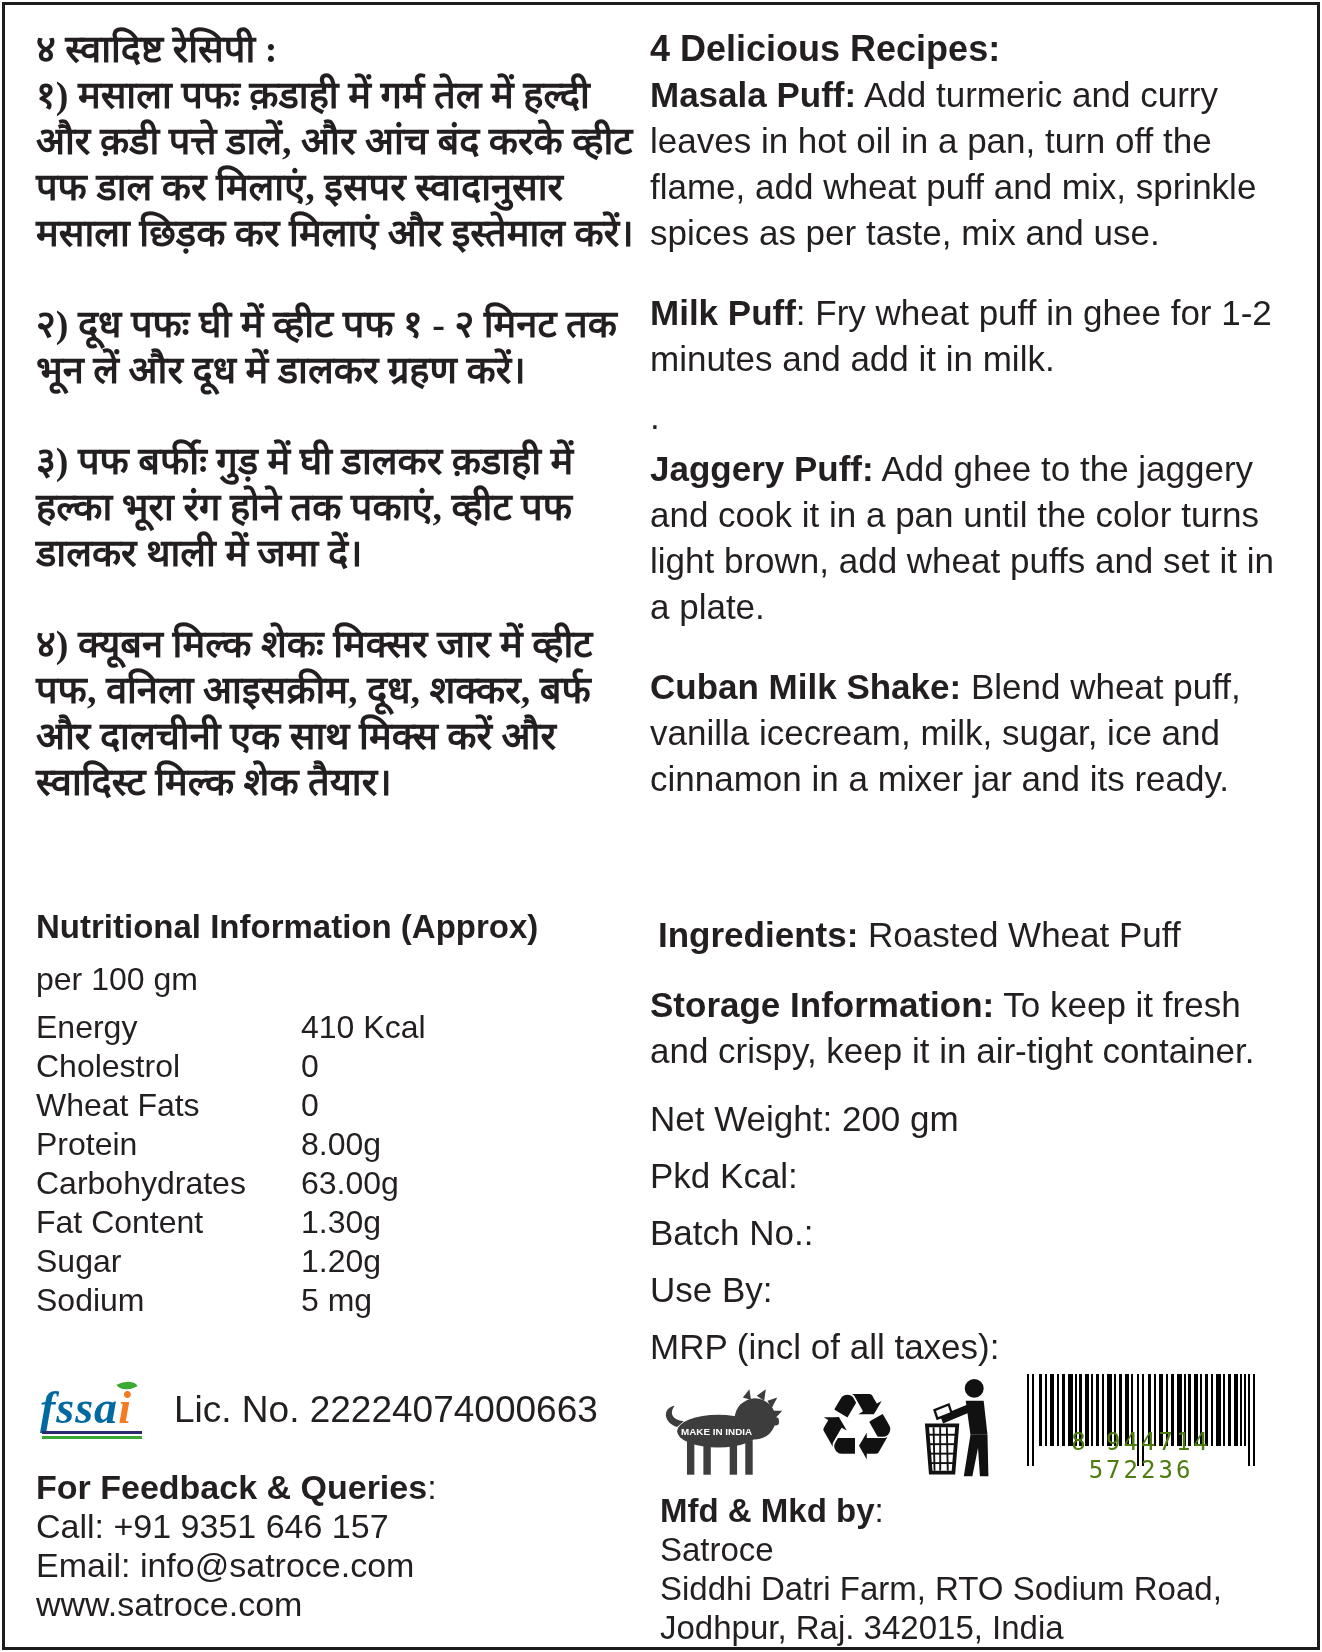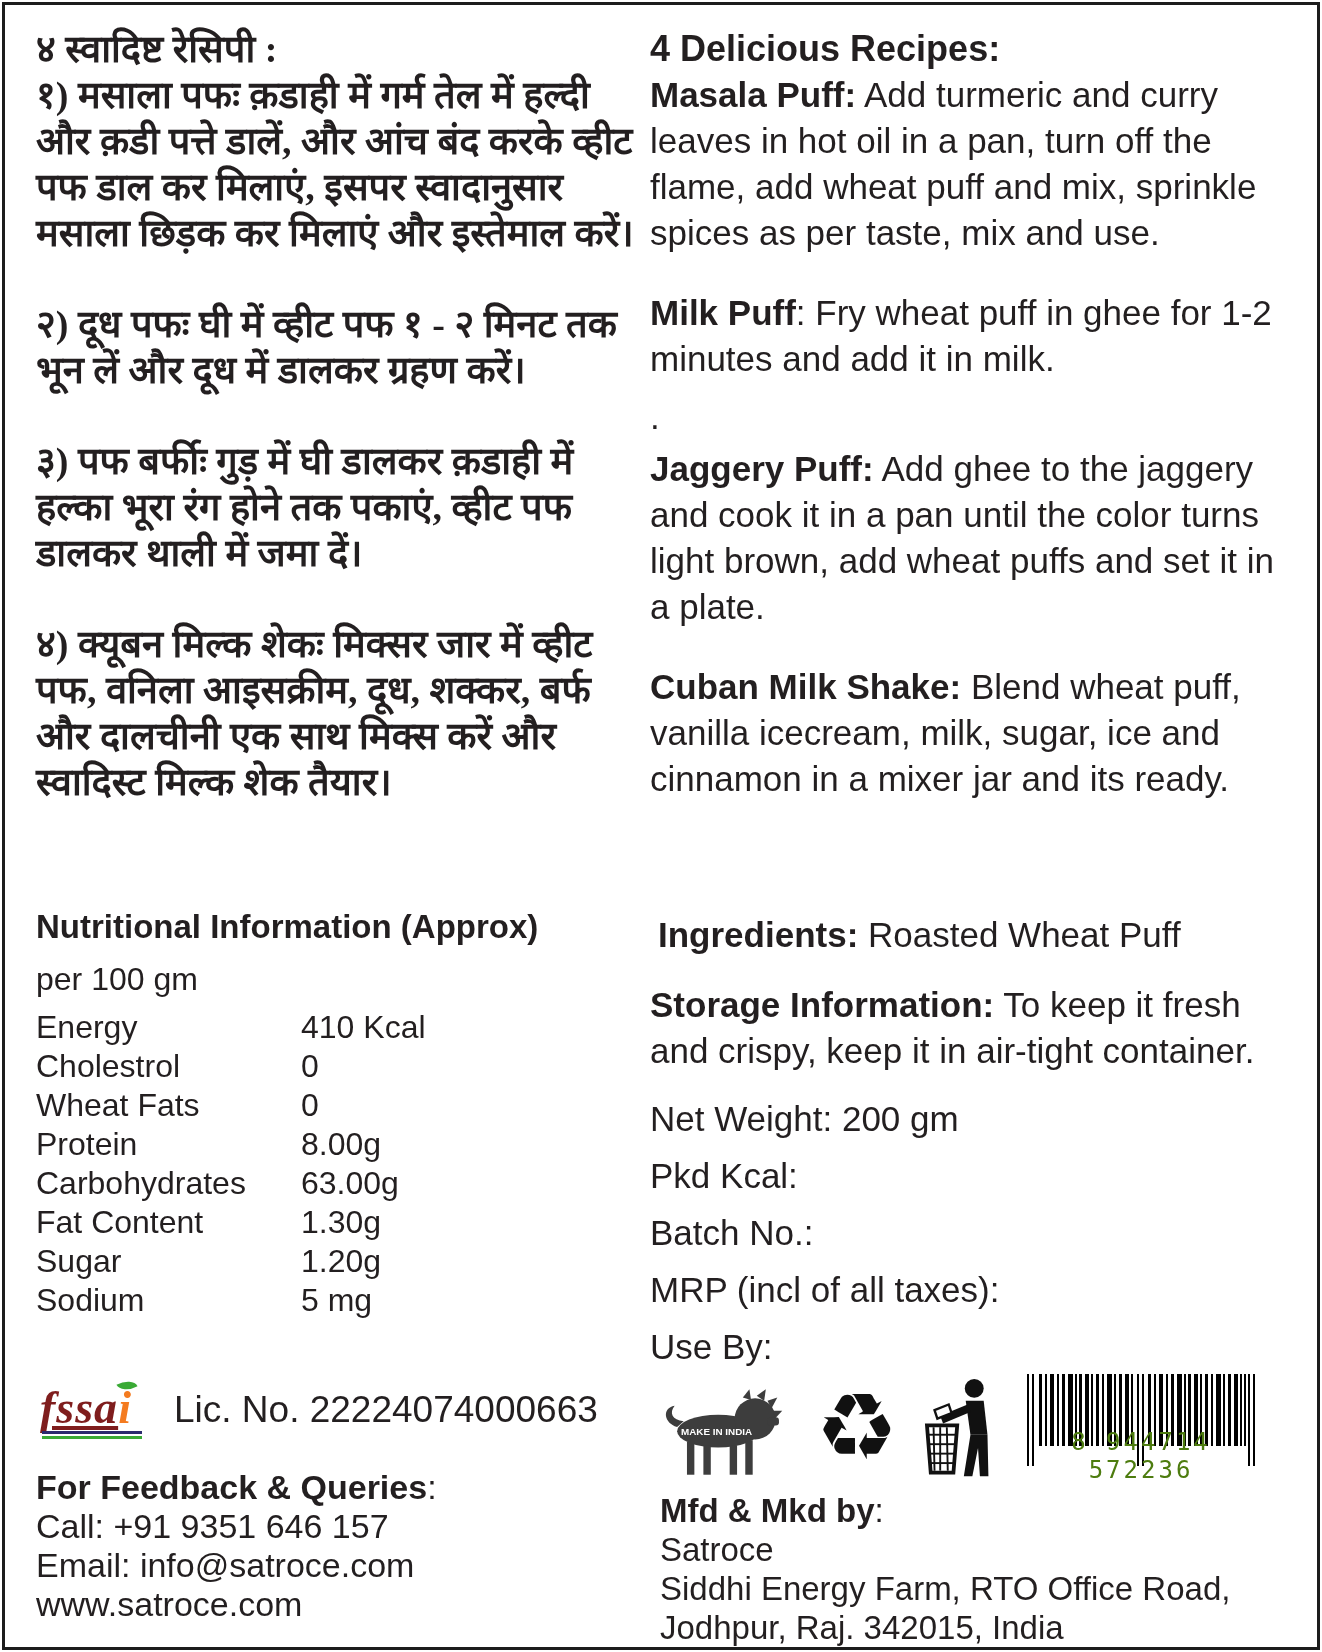--- a/index.html
+++ b/index.html
@@ -21,21 +21,21 @@
   .nut-sub{font-size:32px;margin:0 0 10px 0;line-height:38px;}
   .nut-row{display:flex;font-size:32px;line-height:39px;align-items:center;}
   .nut-label{width:265px;flex:none;}
   .nut-value{flex:1;}
 
   
   .fssai-row{position:absolute;left:40px;top:1380px;display:flex;align-items:center;}
   .fssai{position:relative;width:112px;height:60px;flex:none;}
   .fssai-word{font-family:"Liberation Serif",serif;font-style:italic;font-weight:bold;
               font-size:46px;line-height:56px;letter-spacing:1px;}
-  .fssai-navy{color:#7f1d1d;text-decoration:underline;}
+  .fssai-navy{color:#0369a1;}
   .fssai-orange{color:#f47b20;}
   .fssai-leaf{position:absolute;top:0px;right:16px;width:18px;height:11px;background:#3aaa35;
               border-radius:0 100% 0 100%;transform:rotate(-28deg);}
   .fssai-line-navy{position:absolute;bottom:6px;left:2px;width:100px;height:3px;background:#2b2a6e;}
   .fssai-line-green{position:absolute;bottom:1px;left:2px;width:100px;height:3px;background:#3aaa35;}
   .lic-no{font-size:37px;margin-left:22px;}
 
   .feedback{position:absolute;left:36px;top:1468px;width:600px;font-size:34px;line-height:38px;}
   .feedback .fb-head{font-weight:bold;}
   .feedback div{margin-bottom:1px;}
@@ -130,22 +130,22 @@
         <span class="nut-value">5 mg</span>
       </div>
   </div>
 
   <div class="info-block">
     <p class="info-ing"><b>Ingredients:</b><span> Roasted Wheat Puff</span></p>
     <p class="info-storage"><b>Storage Information:</b><span> To keep it fresh and crispy, keep it in air-tight container.</span></p>
     <p class="info-line">Net Weight: 200 gm</p>
     <p class="info-line">Pkd Kcal:</p>
     <p class="info-line">Batch No.:</p>
+    <p class="info-line">Use By:</p>
     <p class="info-line">MRP (incl of all taxes):</p>
-    <p class="info-line">Use By:</p>
   </div>
 
   <div class="fssai-row">
     <div class="fssai">
       <span class="fssai-leaf"></span>
       <span class="fssai-word"><span class="fssai-navy">fssa</span><span class="fssai-orange">i</span></span>
       <span class="fssai-line-navy"></span>
       <span class="fssai-line-green"></span>
     </div>
     <div class="lic-no">Lic. No. 22224074000663</div>
@@ -246,16 +246,16 @@
             <rect x="217" y="0" width="2" height="72"></rect>
         </g>
       </svg>
       <div class="barcode-digits">8 944714 572236</div>
     </div>
   </div>
 
   <div class="mfd">
     <div><span class="mfd-head">Mfd &amp; Mkd by</span><span>:</span></div>
     <div>Satroce</div>
-    <div>Siddhi Energy Farm, RTO Office Road,</div>
+    <div>Siddhi Datri Farm, RTO Sodium Road,</div>
     <div>Jodhpur, Raj. 342015, India</div>
   </div>
 </div>
 
 </body></html>

